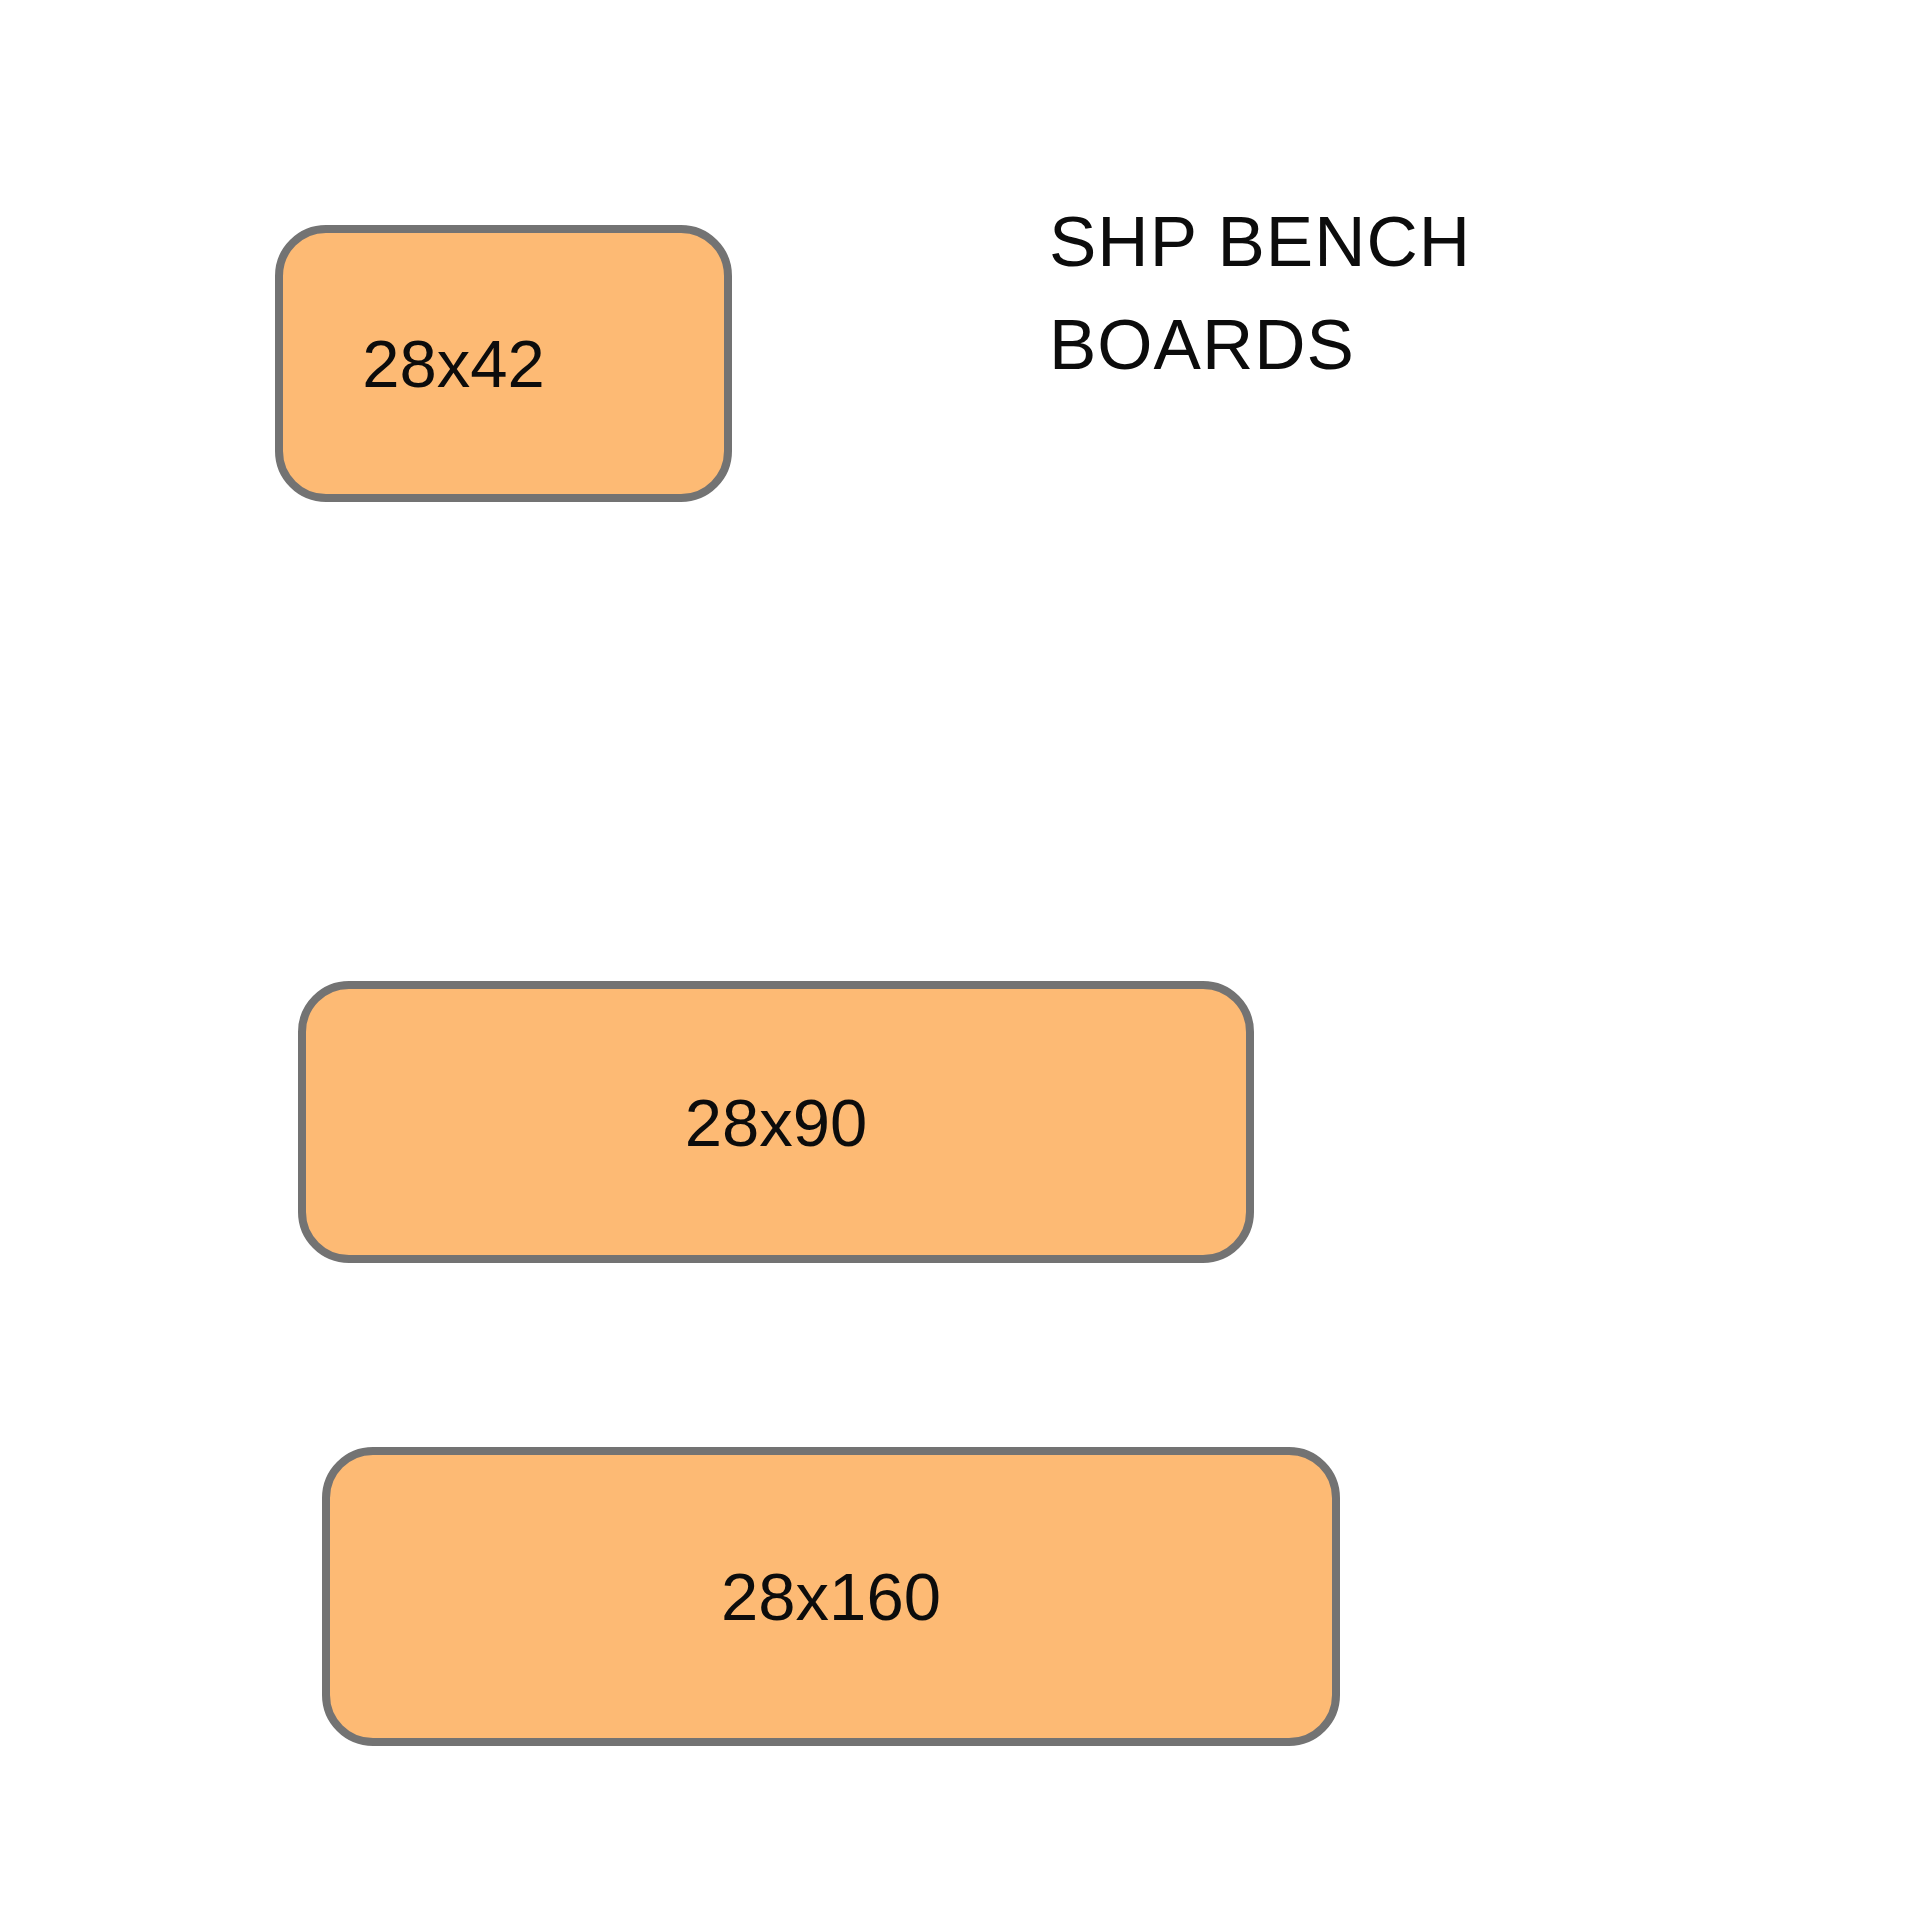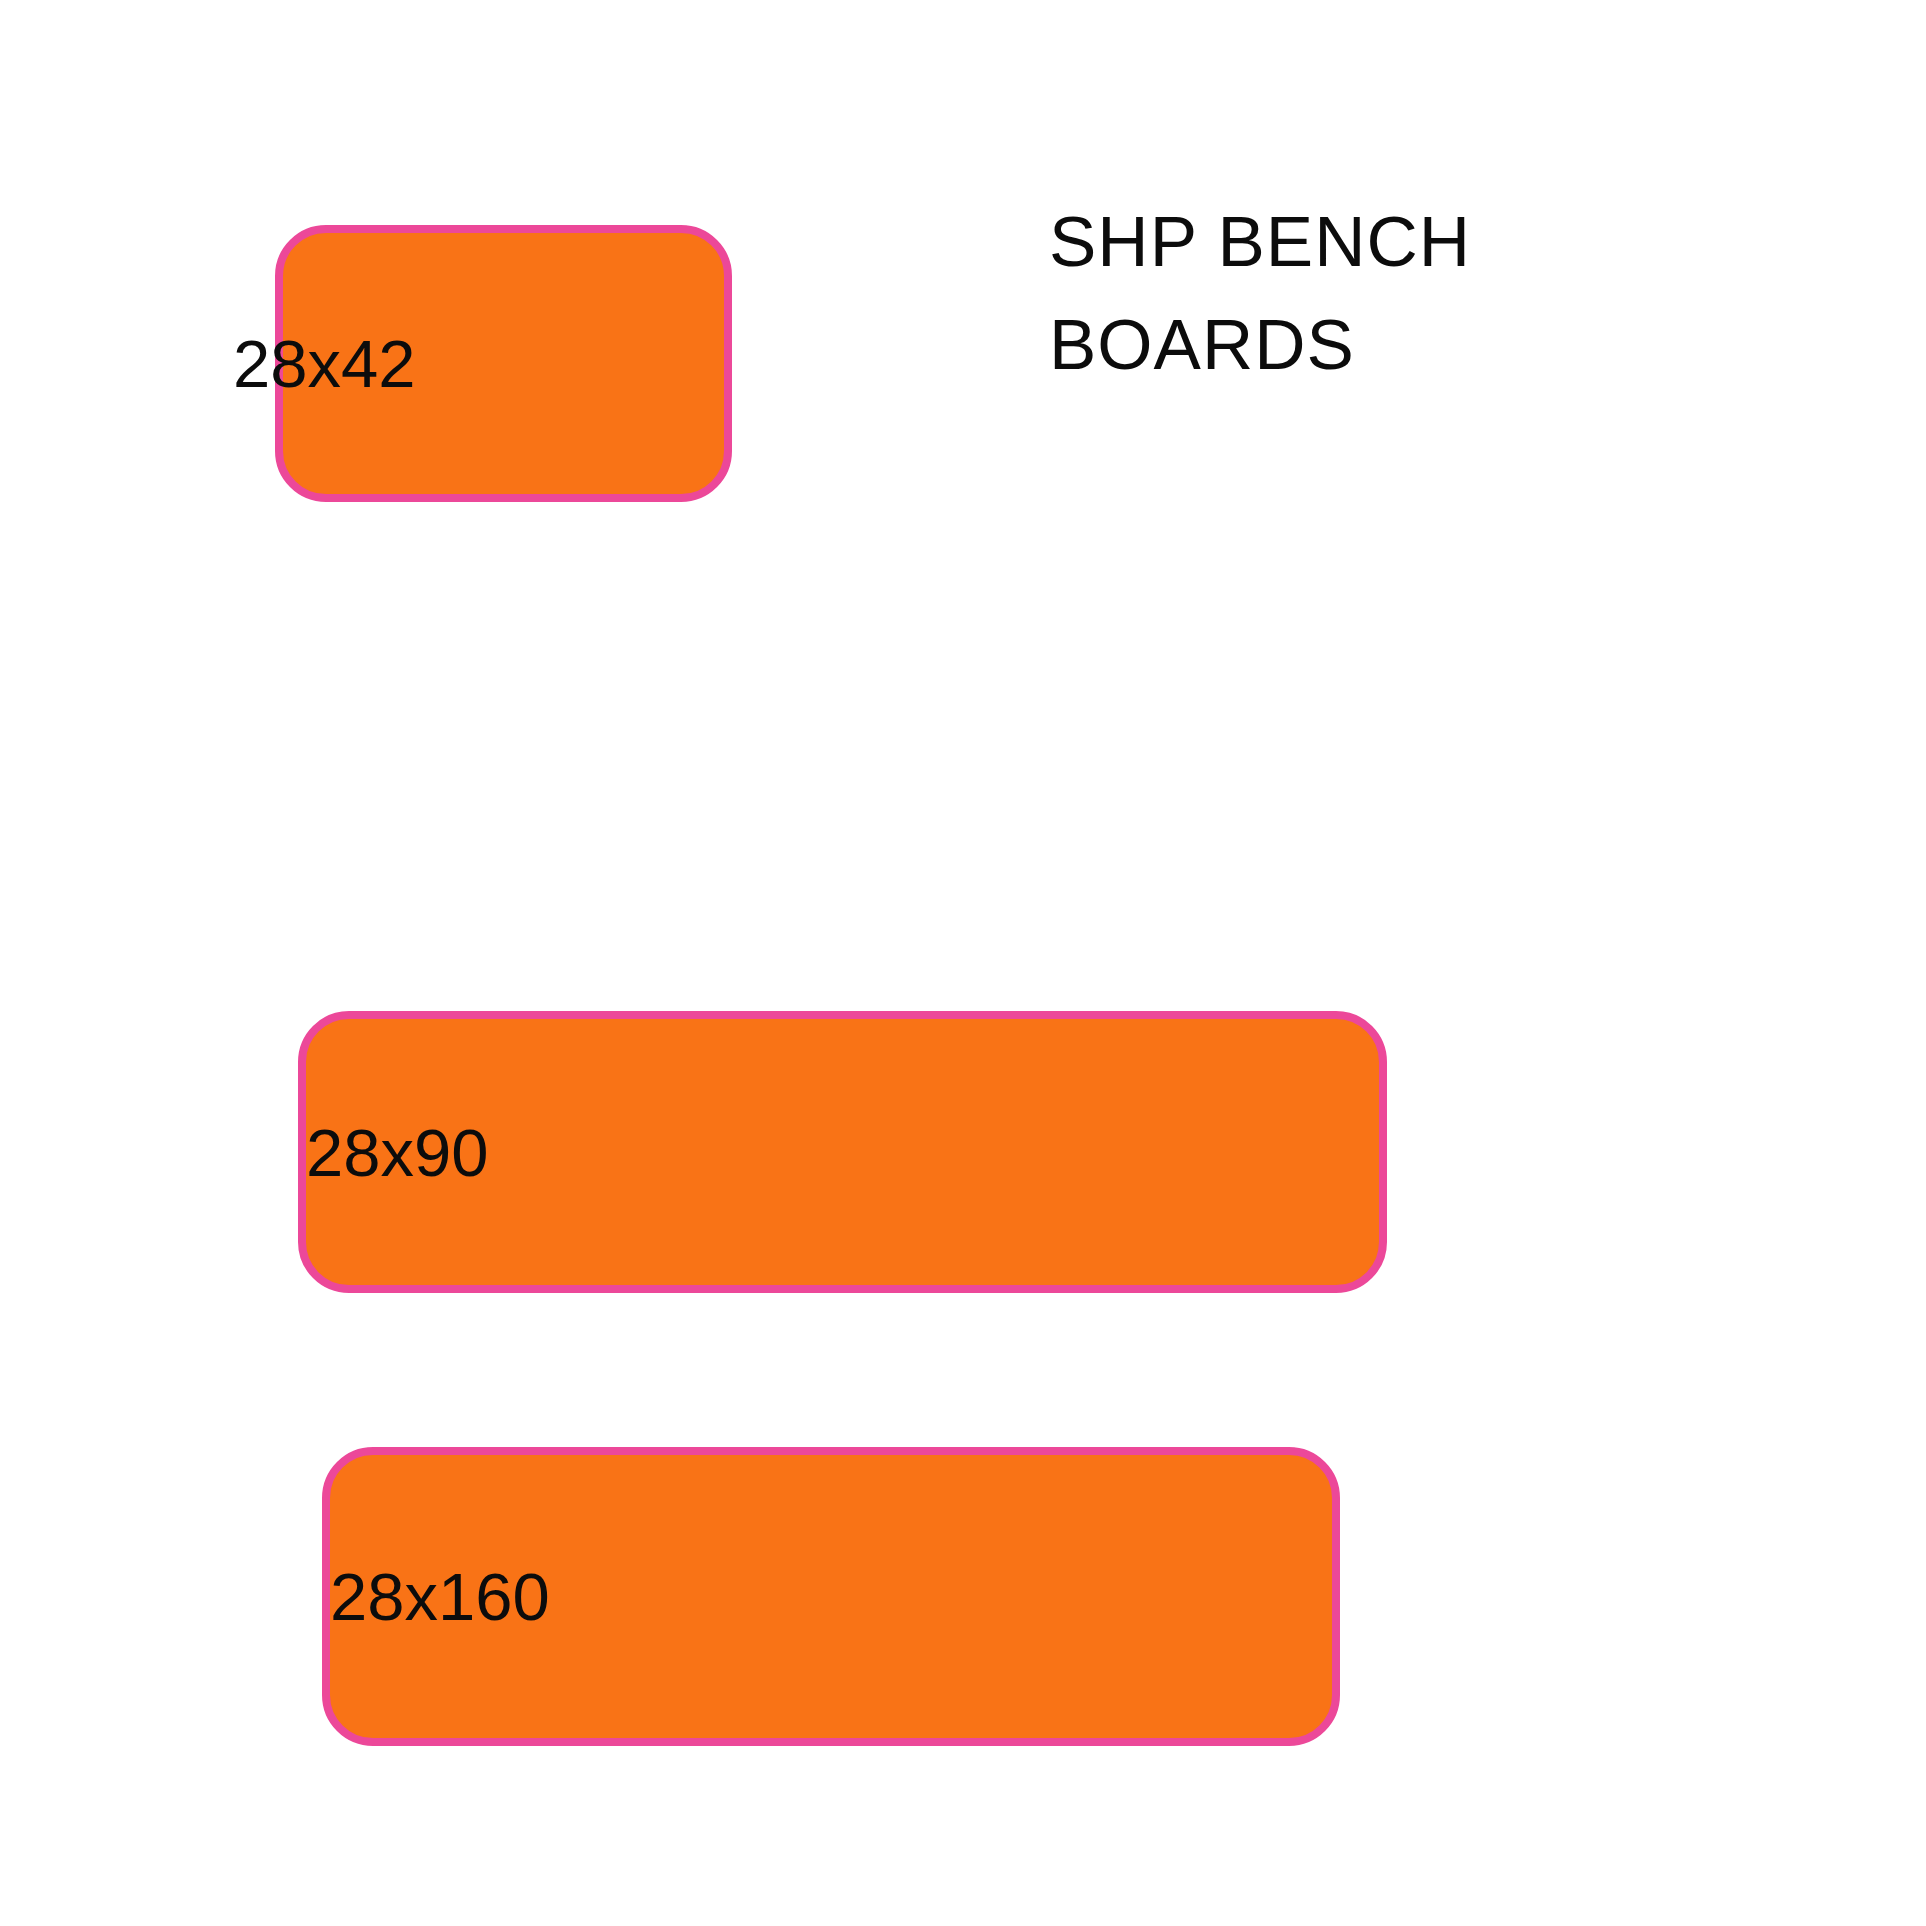--- a/index.html
+++ b/index.html
@@ -23,36 +23,36 @@
     width: 713px;
     font-size: 71px;
     line-height: 103px;
     letter-spacing: 1px;
     color: #0c0c0c;
     white-space: nowrap;
   }
   .board {
     position: absolute;
     box-sizing: border-box;
-    border: 8px solid #ec4899;
+    border: 8px solid #737373;
     border-radius: 51px;
-    background: #f97316;
+    background: #fdba74;
     display: flex;
     align-items: center;
-    justify-content: flex-start;
+    justify-content: center;
   }
   .board-label {
     font-size: 67px;
     color: #0c0c0c;
     white-space: nowrap;
   }
   .board-1 { left: 275px; top: 225px;  width: 457px;  height: 277px; }
   .board-1 .board-label { transform: translateX(-50px); }
   .board-2 { left: 291px; top: 597px;  width: 677px;  height: 284px; }
-  .board-3 { left: 298px; top: 1011px; width: 1089px;  height: 282px; }
+  .board-3 { left: 298px; top: 981px; width: 956px;  height: 282px; }
   .board-4 { left: 292px; top: 1447px; width: 1018px; height: 299px; margin-left: 30px; }
 </style>
 </head>
 <body>
 
 <div class="canvas">
 
   <div class="title">
     <div>SHP BENCH</div>
     <div>BOARDS</div>

